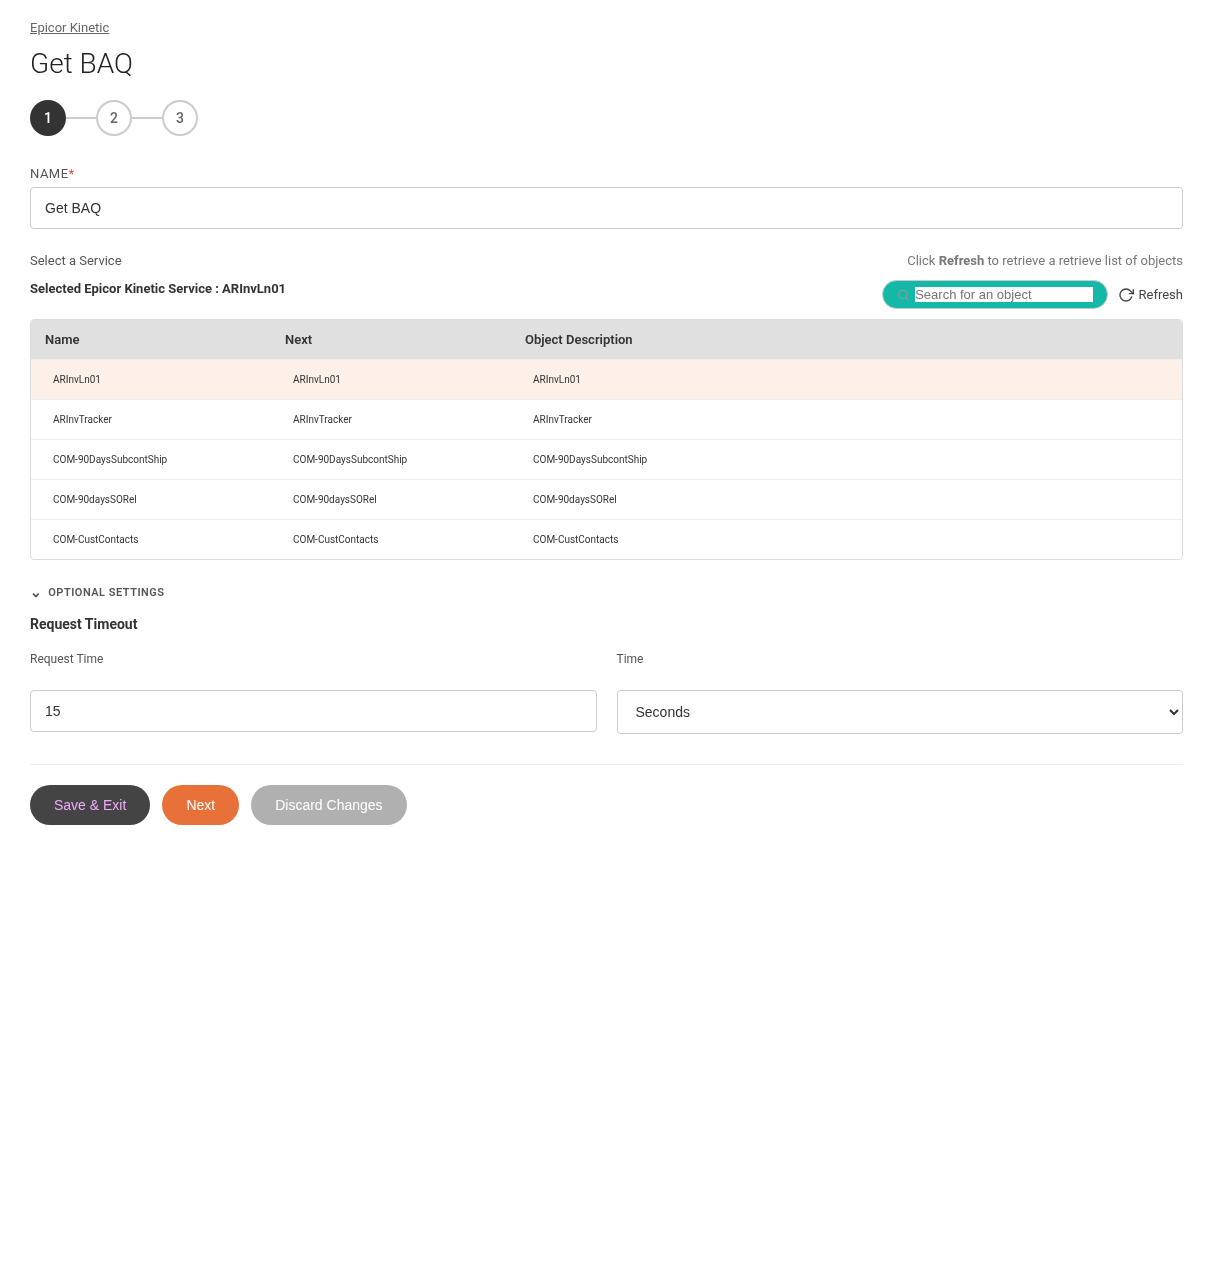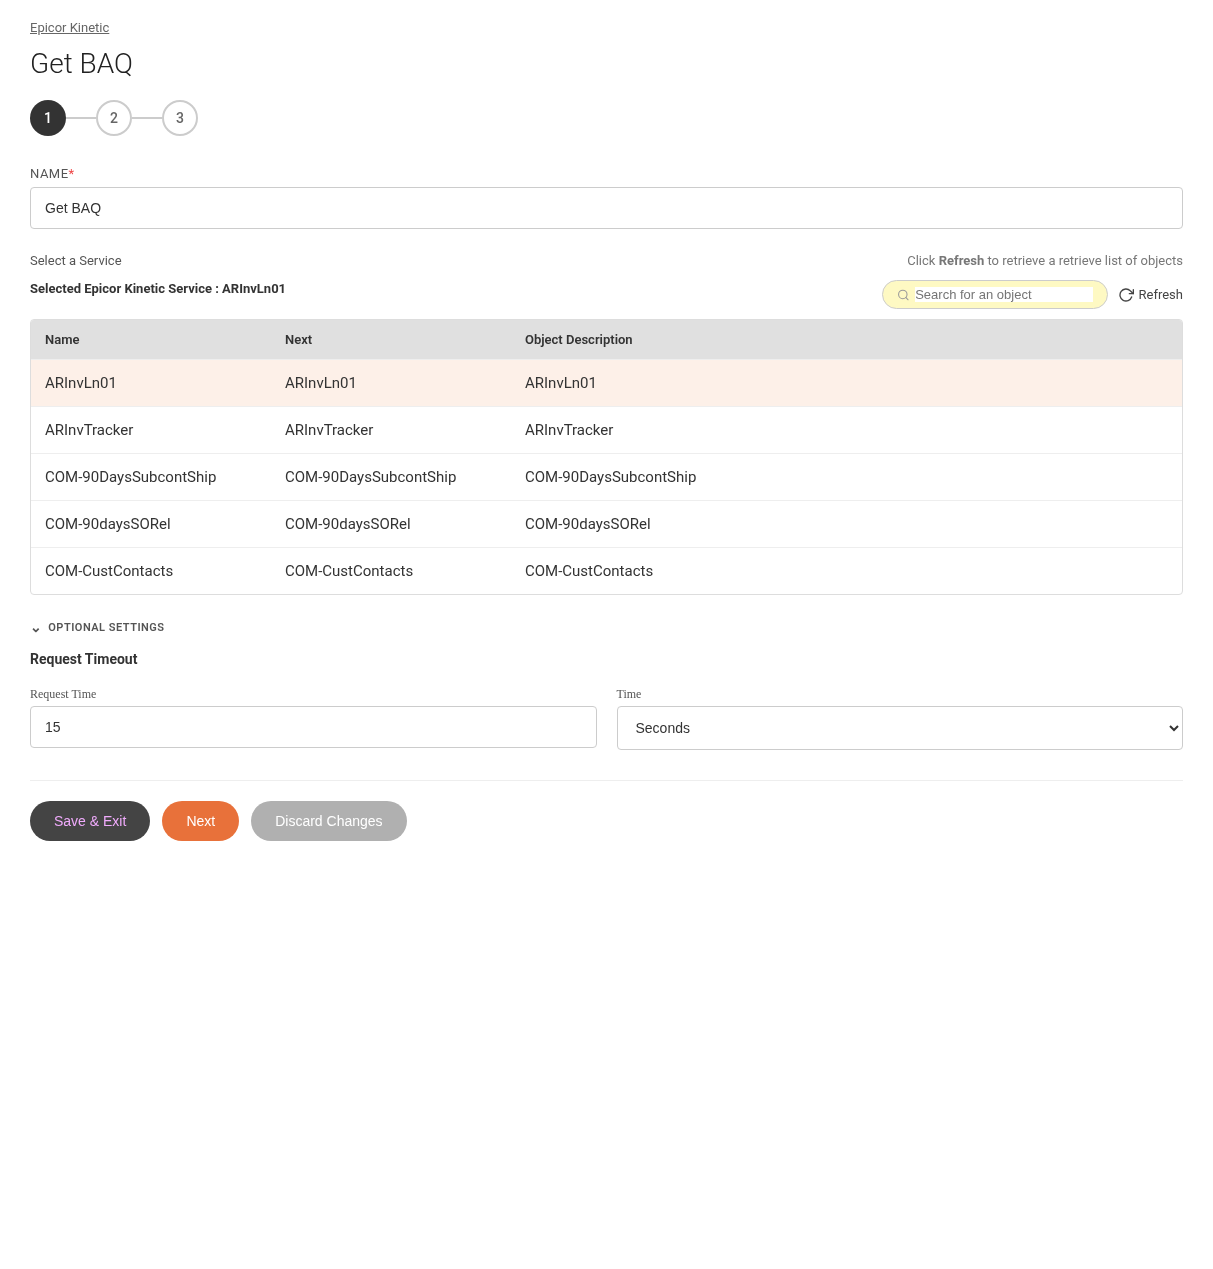--- a/index.html
+++ b/index.html
@@ -93,21 +93,21 @@
       align-items: center;
       gap: 10px;
     }
     .search-box {
       display: flex;
       align-items: center;
       border: 1px solid #ccc;
       border-radius: 20px;
       padding: 6px 14px;
       flex: 1;
-      background: #fef9c3;
+      background: #14b8a6;
     }
     .search-box input {
       border: none;
       outline: none;
       font-size: 13px;
       color: #999;
       width: 100%;
       margin-left: 6px;
     }
     .refresh-btn {
@@ -142,22 +142,22 @@
     }
     .table-row {
       display: grid;
       grid-template-columns: 240px 240px 1fr;
       border-top: 1px solid #eee;
     }
     .table-row.selected {
       background: #fdf0e8;
     }
     .table-cell {
-      padding: 14px 14px;
-      font-size: 15px;
+      padding: 14px 22px;
+      font-size: 10px;
       color: #333;
     }
     .optional-settings {
       margin-bottom: 20px;
     }
     .optional-toggle {
       display: flex;
       align-items: center;
       gap: 6px;
       font-size: 11px;
@@ -177,22 +177,21 @@
     .timeout-fields {
       display: grid;
       grid-template-columns: 1fr 1fr;
       gap: 20px;
       margin-bottom: 30px;
     }
     .field-group label {
       font-size: 12px;
       color: #555;
       display: block;
-      margin-bottom: 4px;
-      font-family: Liberation Serif, serif;
+      margin-bottom: 24px;
     }
     .field-group input, .field-group select {
       width: 100%;
       border: 1px solid #ccc;
       border-radius: 4px;
       padding: 12px 14px;
       font-size: 14px;
       color: #333;
       outline: none;
       background: #fff;

